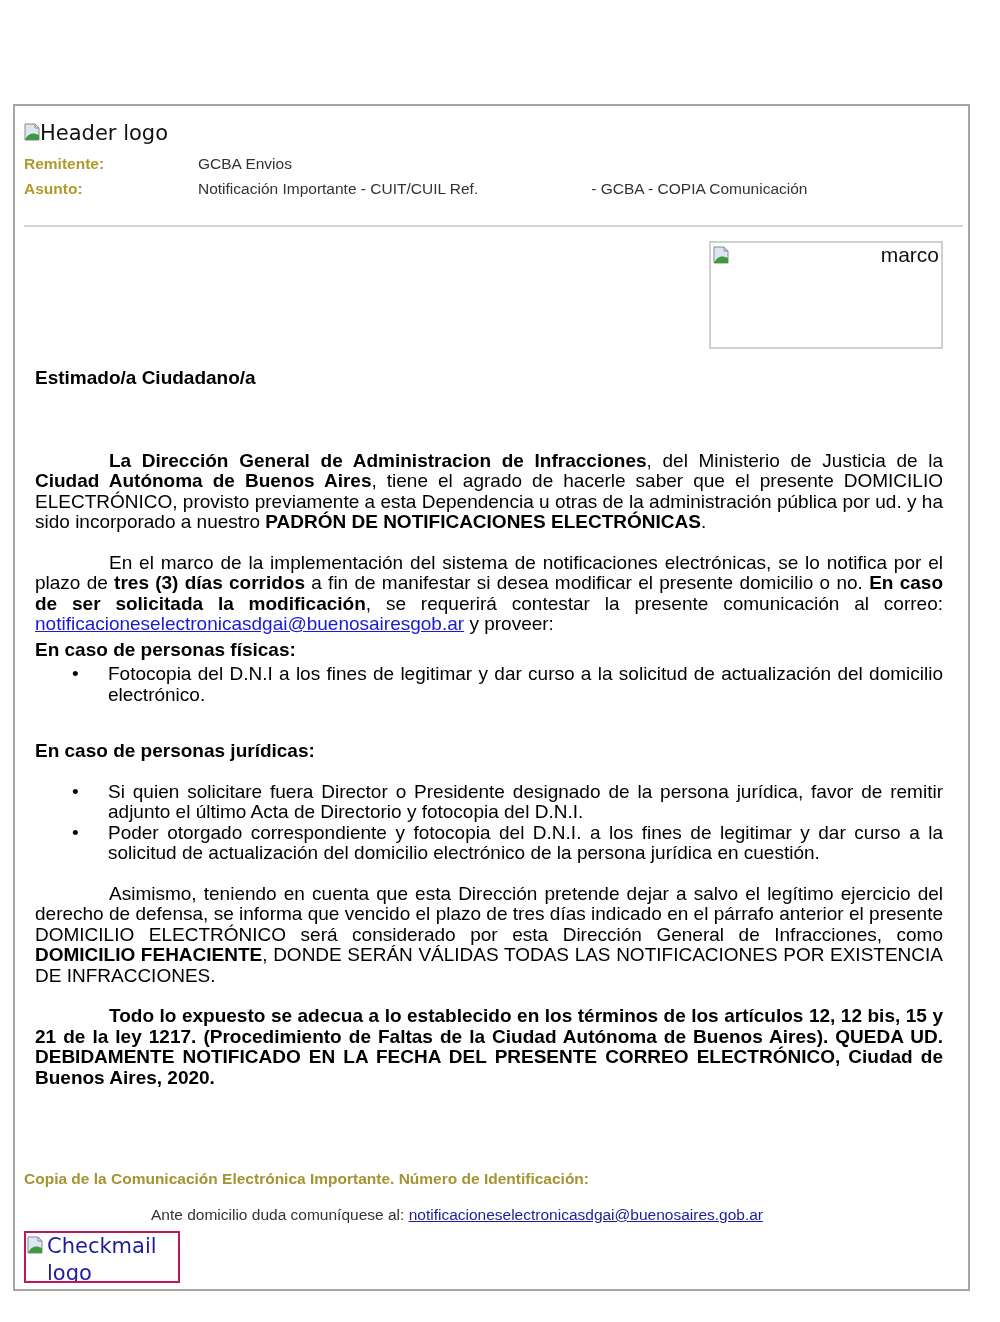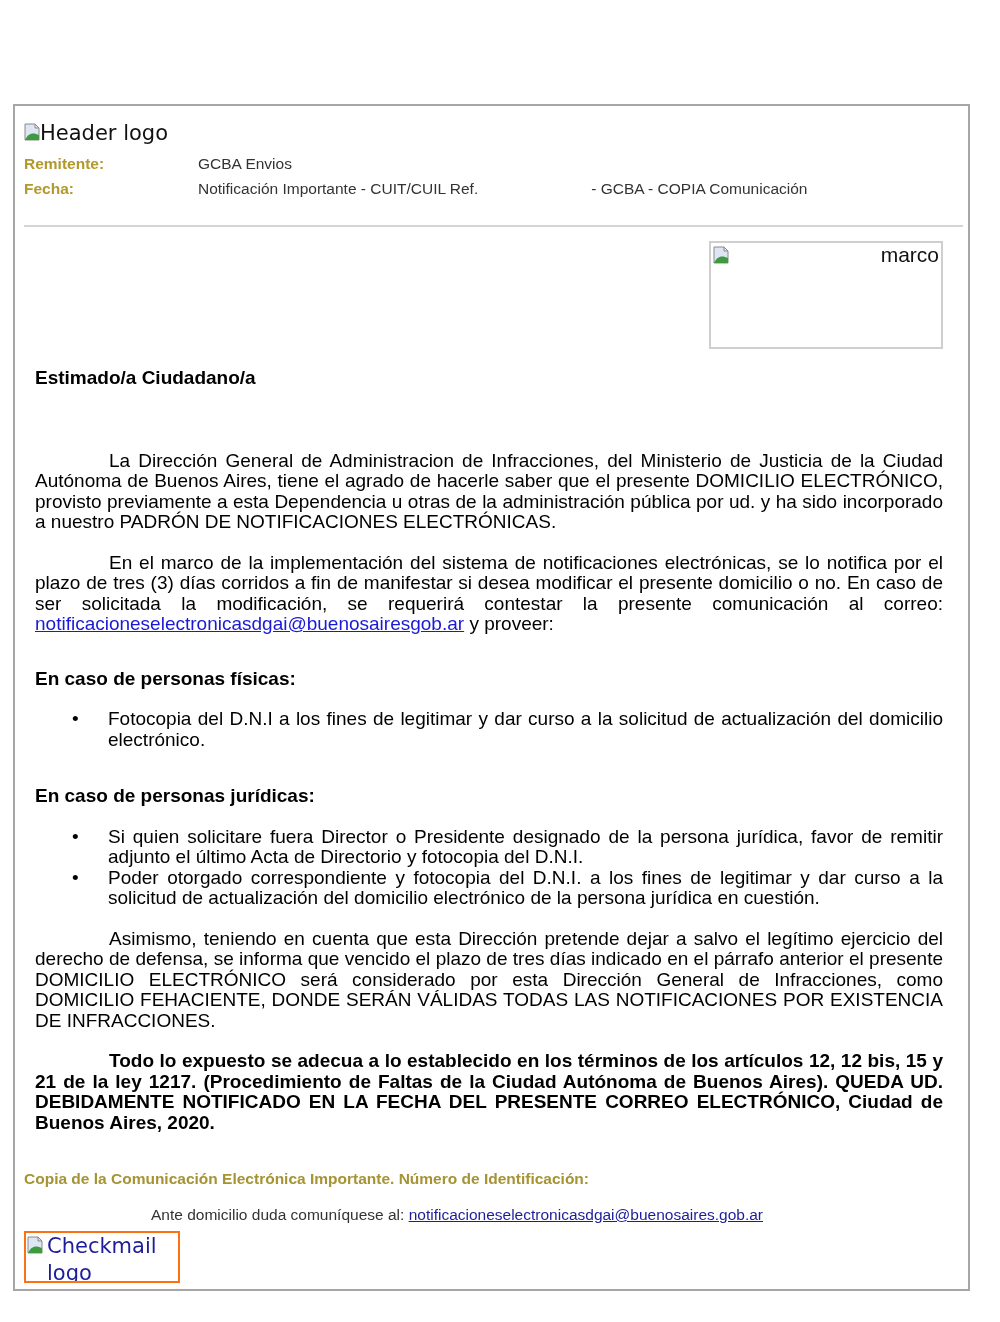--- a/index.html
+++ b/index.html
@@ -15,30 +15,30 @@
   .meta-value { color: #333; }
   .meta-gap { display: inline-block; }
   .meta-rule { position: absolute; left: 9px; top: 119px; width: 939px; height: 2px; background: #d4d4d4; }
   .logo-box { position: absolute; left: 694px; top: 135px; width: 234px; height: 108px; border: 2px solid #cfcfcf; box-sizing: border-box; }
   .logo-box .broken-icon { position: absolute; left: 2px; top: 0px; }
   .logo-box .alt { position: absolute; right: 2px; top: 0px; font-size: 21px; font-family: "Liberation Sans", sans-serif; color: #111; }
   .content { position: absolute; left: 20px; top: 262px; width: 908px; font-size: 19px; line-height: 20.5px; text-align: justify; }
   .greeting { font-weight: bold; font-size: 19px; }
   p { margin: 0; }
   .indent { text-indent: 74px; }
-  b { font-weight: normal; }
+  b { font-weight: bold; }
   a.mail { color: #1a1ad6; text-decoration: underline; }
   .section-h { font-weight: bold; }
   ul { margin: 0; padding-left: 73px; list-style: none; }
   ul li { position: relative; }
   ul li::before { content: "\2022"; position: absolute; left: -36px; top: 0; }
   .footer-copy { position: absolute; left: 9px; top: 1064px; color: #a59334; font-weight: bold; font-size: 15.5px; }
   .footer-contact { position: absolute; left: 136px; top: 1100px; font-size: 15.5px; color: #333; }
   .footer-contact a { color: #1d1d9a; text-decoration: underline; }
-  .checkmail { position: absolute; left: 9px; top: 1125px; width: 156px; height: 52px; border: 2px solid #f97316; box-sizing: border-box; overflow: hidden; font-family: "DejaVu Sans", sans-serif; color: #1d1d9a; font-size: 21px; line-height: 27px; }
+  .checkmail { position: absolute; left: 9px; top: 1125px; width: 156px; height: 52px; border: 2px solid #be185d; box-sizing: border-box; overflow: hidden; font-family: "DejaVu Sans", sans-serif; color: #1d1d9a; font-size: 21px; line-height: 27px; }
   .checkmail .broken-icon { position: absolute; left: 1px; top: 0; }
   .checkmail .alt { padding-left: 21px; display: block; }
 </style>
 </head>
 <body>
 
 <div class="frame">
 
   <div class="header-logo broken-img">
     <span class="broken-icon">
@@ -50,21 +50,21 @@
     </span>
     <span>Header logo</span>
   </div>
 
   <div class="meta">
     <div class="meta-row">
       <span class="meta-label">Remitente:</span>
       <span class="meta-value">GCBA Envios</span>
     </div>
     <div class="meta-row">
-      <span class="meta-label">Fecha:</span>
+      <span class="meta-label">Asunto:</span>
       <span class="meta-value">
         <span>Notificación Importante - CUIT/CUIL Ref.</span><span class="meta-gap" style="width:113px"></span><span>- GCBA - COPIA Comunicación</span>
       </span>
     </div>
   </div>
   <div class="meta-rule"></div>
 
   <div class="logo-box">
     <span class="broken-icon">
       <svg width="16" height="18" viewBox="0 0 16 18">
@@ -76,22 +76,22 @@
     <span class="alt">marco</span>
   </div>
 
   <div class="content">
     <p class="greeting">Estimado/a Ciudadano/a</p>
 
     <p class="indent" style="margin-top:62px"><b>La Dirección General de Administracion de Infracciones</b><span>, del Ministerio de Justicia de la </span><b>Ciudad Autónoma de Buenos Aires</b><span>, tiene el agrado de hacerle saber que el presente DOMICILIO ELECTRÓNICO, provisto previamente a esta Dependencia u otras de la administración pública por ud. y ha sido incorporado a nuestro </span><b>PADRÓN DE NOTIFICACIONES ELECTRÓNICAS</b><span>.</span></p>
 
     <p class="indent" style="margin-top:20px"><span>En el marco de la implementación del sistema de notificaciones electrónicas, se lo notifica por el plazo de </span><b>tres (3) días corridos</b><span> a fin de manifestar si desea modificar el presente domicilio o no. </span><b>En caso de ser solicitada la modificación</b><span>, se requerirá contestar la presente comunicación al correo: </span><a class="mail" href="#">notificacioneselectronicasdgai@buenosairesgob.ar</a><span> y proveer:</span></p>
 
-    <p class="section-h" style="margin-top:34px">En caso de personas físicas:</p>
-    <ul style="margin-top:20px">
+    <p class="section-h" style="margin-top:5px">En caso de personas físicas:</p>
+    <ul style="margin-top:4px">
       <li>Fotocopia del D.N.I a los fines de legitimar y dar curso a la solicitud de actualización del domicilio electrónico.</li>
     </ul>
 
     <p class="section-h" style="margin-top:36px">En caso de personas jurídicas:</p>
     <ul style="margin-top:20px">
       <li>Si quien solicitare fuera Director o Presidente designado de la persona jurídica, favor de remitir adjunto el último Acta de Directorio y fotocopia del D.N.I.</li>
       <li>Poder otorgado correspondiente y fotocopia del D.N.I. a los fines de legitimar y dar curso a la solicitud de actualización del domicilio electrónico de la persona jurídica en cuestión.</li>
     </ul>
 
     <p class="indent" style="margin-top:20px"><span>Asimismo, teniendo en cuenta que esta Dirección pretende dejar a salvo el legítimo ejercicio del derecho de defensa, se informa que vencido el plazo de tres días indicado en el párrafo anterior el presente DOMICILIO ELECTRÓNICO será considerado por esta Dirección General de Infracciones, como </span><b>DOMICILIO FEHACIENTE</b><span>, DONDE SERÁN VÁLIDAS TODAS LAS NOTIFICACIONES POR EXISTENCIA DE INFRACCIONES.</span></p>

